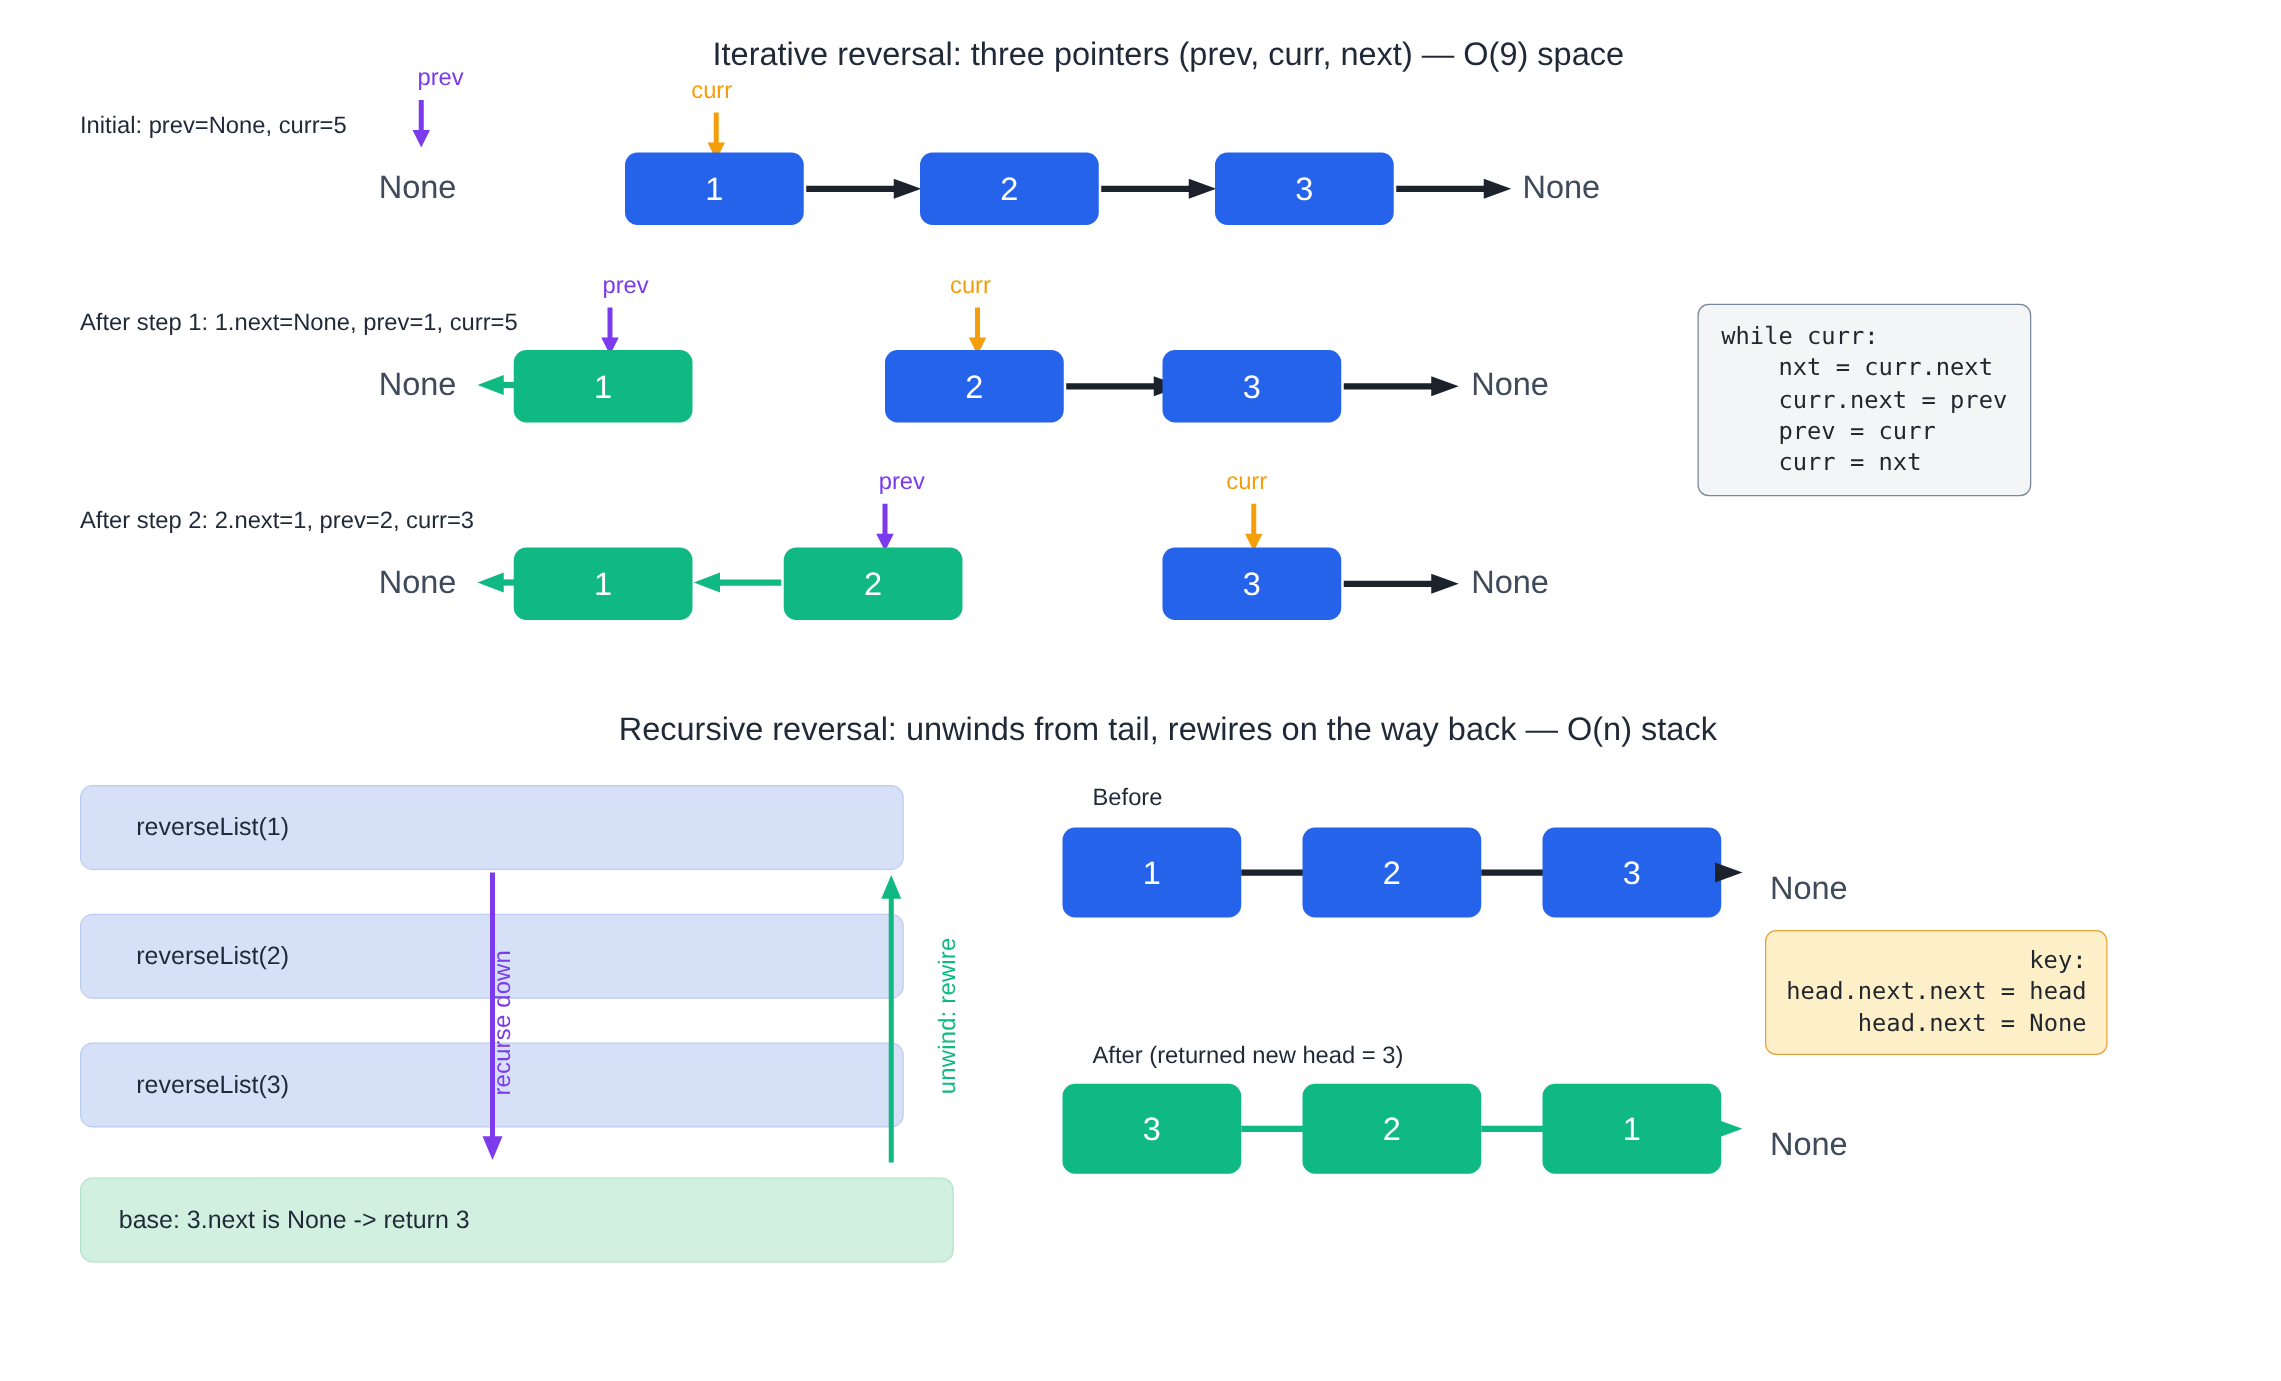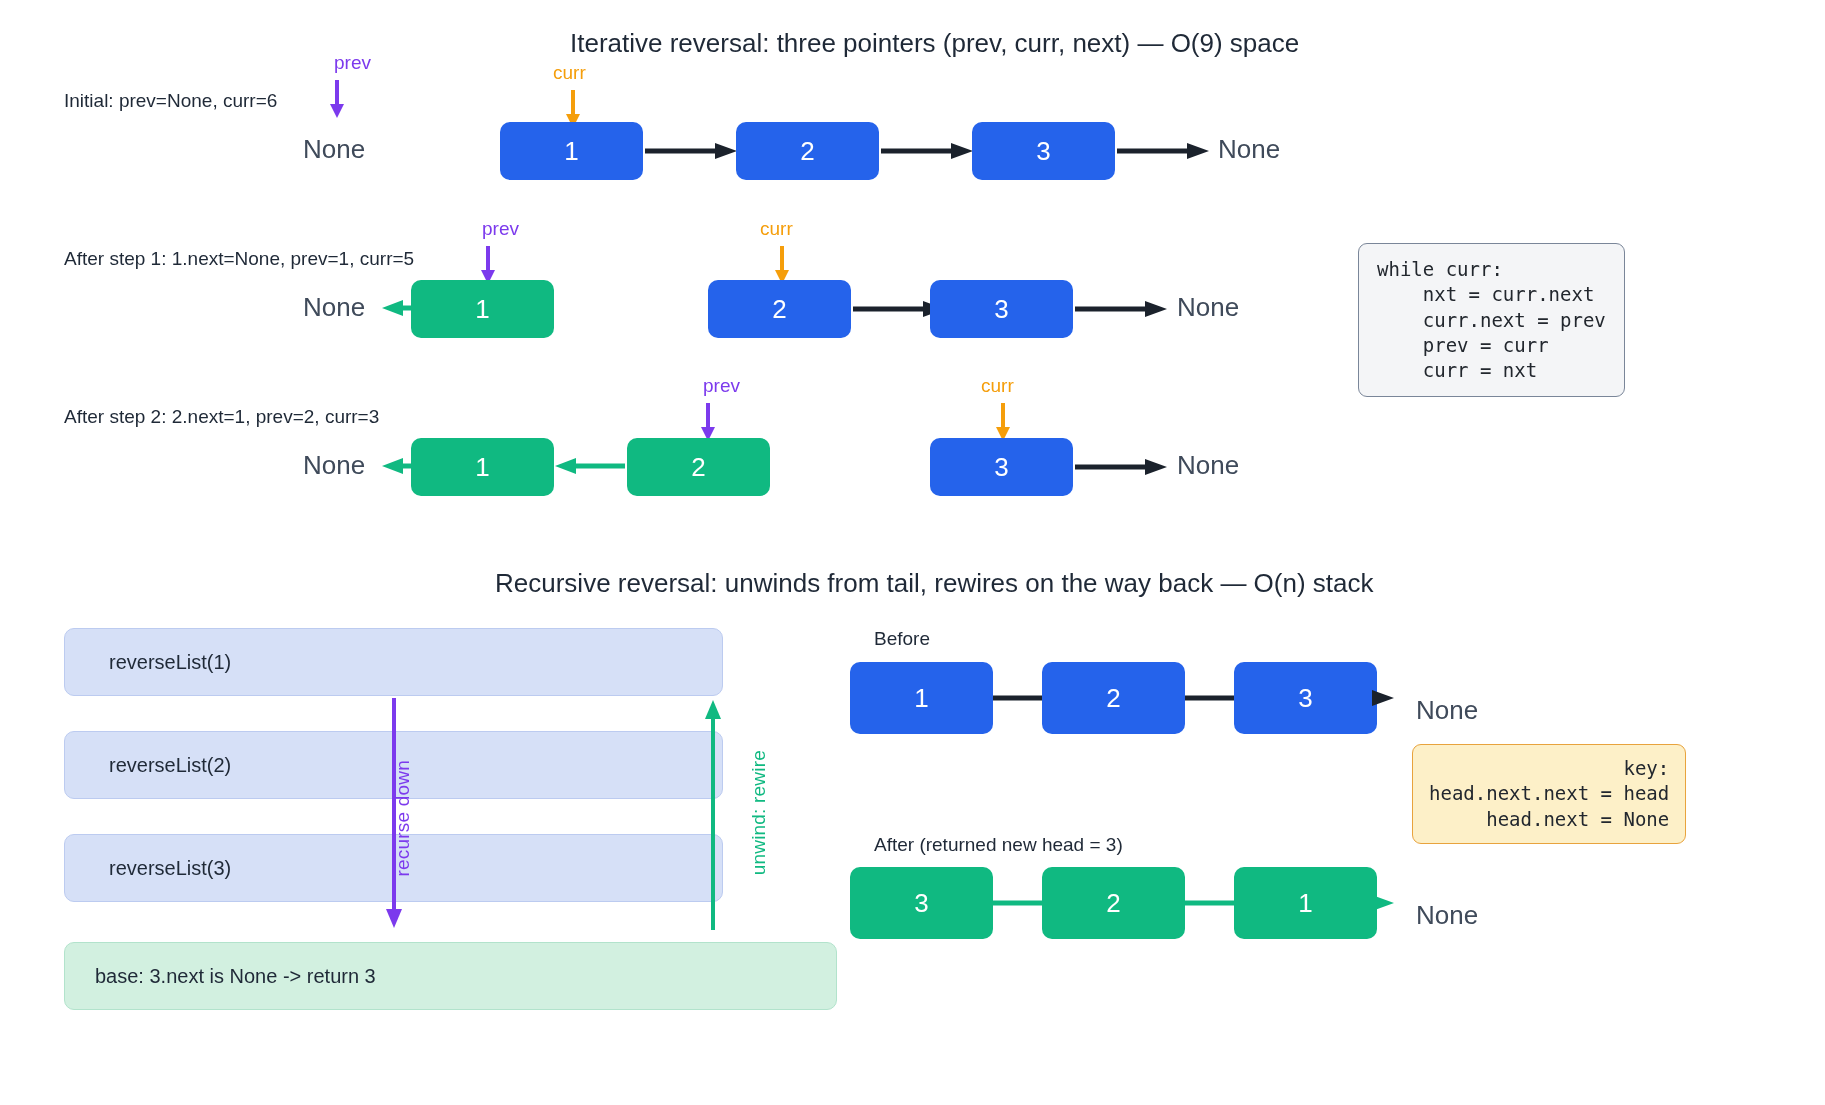--- a/index.html
+++ b/index.html
@@ -51,21 +51,21 @@
   }
   .vlabel.purple{color:#7c3aed;}
   .vlabel.green{color:#10b981;}
   svg{display:block;overflow:visible;}
 </style>
 </head>
 <body>
 
 <div class="abs section-title" style="left:570px;top:28px;">Iterative reversal: three pointers (prev, curr, next) — O(9) space</div>
 
-<div class="abs step-label" style="left:64px;top:90px;">Initial:  prev=None, curr=6</div>
+<div class="abs step-label" style="left:64px;top:90px;">Initial:  prev=None, curr=5</div>
 
 <div class="abs ptr-label ptr-prev" style="left:312px;top:52px;">prev</div>
 <svg class="abs" style="left:326px;top:80px;" width="22" height="40" viewBox="0 0 22 40">
   <line x1="11" y1="0" x2="11" y2="26" stroke="#7c3aed" stroke-width="4"></line>
   <polygon points="11,38 4,24 18,24" fill="#7c3aed"></polygon>
 </svg>
 <div class="abs none-txt" style="left:303px;top:134px;">None</div>
 
 <div class="abs ptr-label ptr-curr" style="left:553px;top:62px;">curr</div>
 <svg class="abs" style="left:562px;top:90px;" width="22" height="40" viewBox="0 0 22 40">
@@ -157,21 +157,21 @@
   <line x1="0" y1="9" x2="72" y2="9" stroke="#1b222c" stroke-width="5"></line>
   <polygon points="92,9 70,1 70,17" fill="#1b222c"></polygon>
 </svg>
 <div class="abs none-txt" style="left:1177px;top:450px;">None</div>
 
 <div class="abs section-title" style="left:495px;top:568px;">Recursive reversal: unwinds from tail, rewires on the way back — O(n) stack</div>
 
 <div class="abs frame call" style="left:64px;top:628px;width:659px;height:68px;">reverseList(1)</div>
 <div class="abs frame call" style="left:64px;top:731px;width:659px;height:68px;">reverseList(2)</div>
 <div class="abs frame call" style="left:64px;top:834px;width:659px;height:68px;">reverseList(3)</div>
-<div class="abs frame base" style="left:64px;top:942px;width:773px;height:68px;">base: 3.next is None  -&gt;  return 3</div>
+<div class="abs frame base" style="left:64px;top:942px;width:699px;height:68px;">base: 3.next is None  -&gt;  return 3</div>
 
 <svg class="abs" style="left:383px;top:698px;" width="22" height="232" viewBox="0 0 22 232">
   <line x1="11" y1="0" x2="11" y2="214" stroke="#7c3aed" stroke-width="4"></line>
   <polygon points="11,230 3,211 19,211" fill="#7c3aed"></polygon>
 </svg>
 <div class="abs vlabel purple" style="left:392px;top:760px;">recurse down</div>
 
 <svg class="abs" style="left:702px;top:698px;" width="22" height="232" viewBox="0 0 22 232">
   <line x1="11" y1="232" x2="11" y2="18" stroke="#10b981" stroke-width="4"></line>
   <polygon points="11,2 3,21 19,21" fill="#10b981"></polygon>

